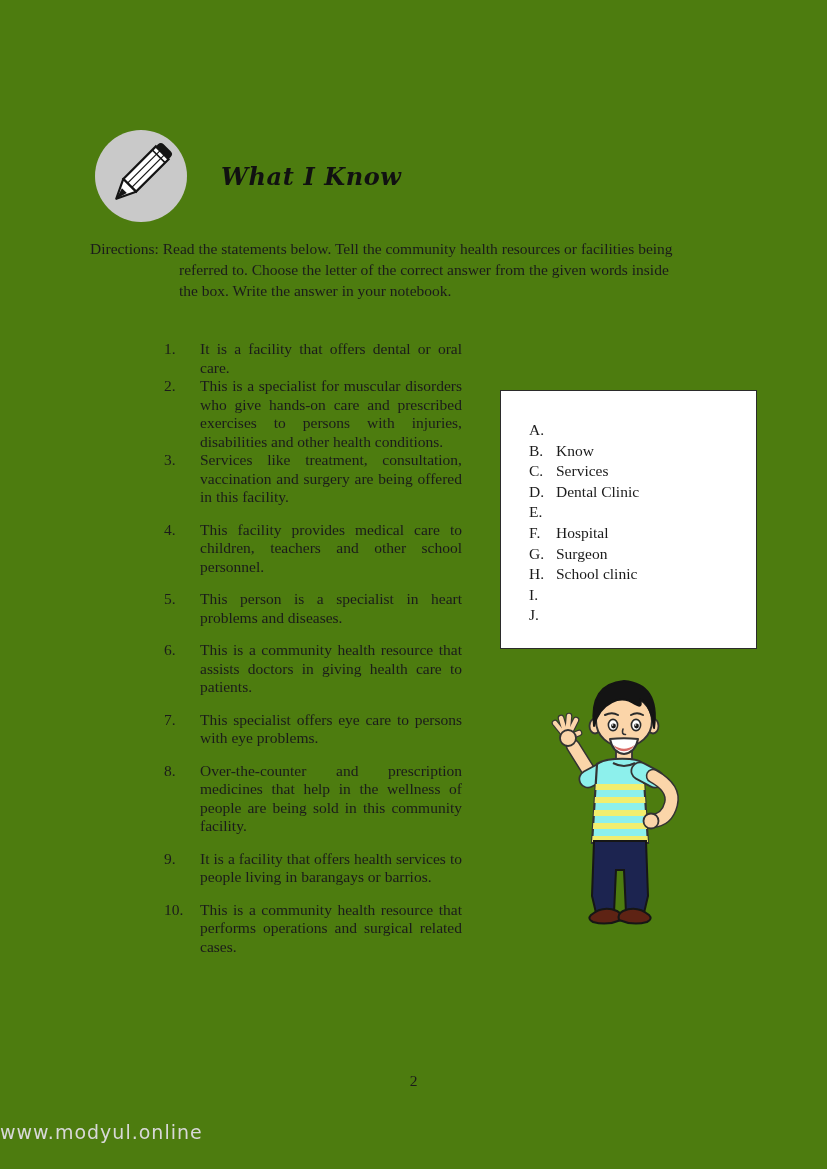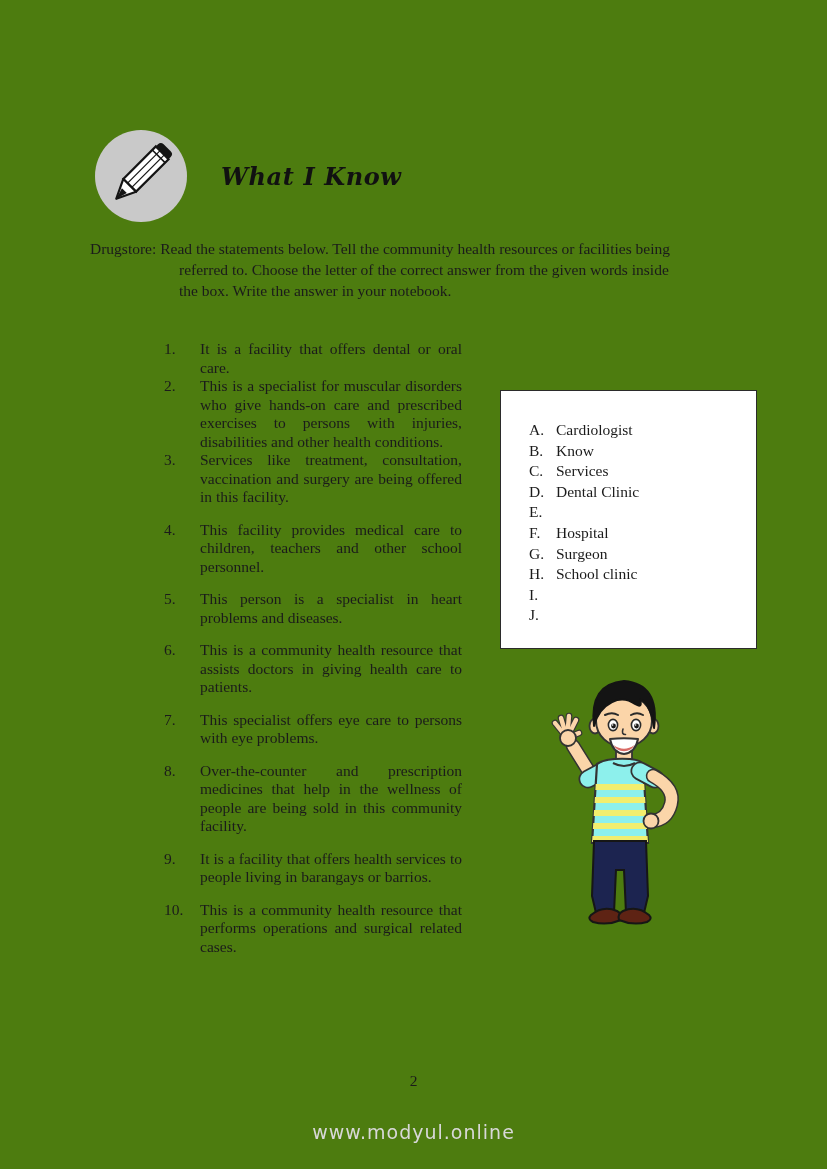--- a/index.html
+++ b/index.html
@@ -42,21 +42,21 @@
   .answer-option { display:flex; line-height:20.6px; }
   .opt-letter { width:27px; flex:0 0 27px; }
   .opt-label { flex:1; }
   .boy { position:absolute; left:547px; top:672px; }
   .page-number {
     position:absolute; left:0; right:0; top:1072px;
     text-align:center; font-size:15.5px; color:#1b1b1b;
   }
   .watermark {
     position:absolute; left:0; right:0; top:1121px;
-    text-align:center; font-family:"DejaVu Sans", sans-serif;
+    text-align:left; font-family:"DejaVu Sans", sans-serif;
     font-size:19px; letter-spacing:1px; color:#d8d8d8;
   }
 </style>
 </head>
 <body>
 
 <div class="page">
 
   <div class="icon-circle">
     <svg width="92" height="92" viewBox="0 0 92 92">
@@ -66,21 +66,21 @@
         <line x1="43" y1="14" x2="43" y2="60" stroke="#141414" stroke-width="1.2"></line>
         <line x1="49" y1="14" x2="49" y2="60" stroke="#141414" stroke-width="1.2"></line>
         <line x1="37" y1="19" x2="55" y2="19" stroke="#141414" stroke-width="1.6"></line>
         <path d="M37,60 L55,60 L46,79 Z" fill="#ffffff" stroke="#141414" stroke-width="2.2" stroke-linejoin="round"></path>
         <path d="M42.5,67.5 L49.5,67.5 L46,79 Z" fill="#141414"></path>
       </g>
     </svg>
   </div>
   <h1 class="page-title">What I Know</h1>
 
-  <p class="directions"><span>Drugstore:</span> <span>Read the statements below. Tell the community health resources or facilities being referred to.  Choose the letter of the correct answer from the given words inside the box.  Write the answer in your notebook.</span></p>
+  <p class="directions"><span>Directions:</span> <span>Read the statements below. Tell the community health resources or facilities being referred to.  Choose the letter of the correct answer from the given words inside the box.  Write the answer in your notebook.</span></p>
 
   <ol class="questions">
 
       <li><span class="q-num">1.</span><span>It is a facility that offers dental or oral care.</span></li>
 
       <li><span class="q-num">2.</span><span>This is a specialist for muscular disorders who give hands-on care and prescribed exercises to persons with injuries, disabilities and other health conditions.</span></li>
 
       <li><span class="q-num">3.</span><span>Services like treatment, consultation, vaccination and surgery are being offered in this facility.</span></li>
 
       <li><span class="q-num">4.</span><span>This facility provides medical care to children, teachers and other school personnel.</span></li>
@@ -95,21 +95,20 @@
 
       <li><span class="q-num">9.</span><span>It is a facility that offers health services to people living in barangays or barrios.</span></li>
 
       <li><span class="q-num">10.</span><span>This is a community health resource that performs operations and surgical related cases.</span></li>
     </ol>
 
   <div class="answer-box">
 
       <div class="answer-option">
         <span class="opt-letter">A.</span>
-        <span class="opt-label">Cardiologist</span>
       </div>
 
       <div class="answer-option">
         <span class="opt-letter">B.</span>
         <span class="opt-label">Know</span>
       </div>
 
       <div class="answer-option">
         <span class="opt-letter">C.</span>
         <span class="opt-label">Services</span>

